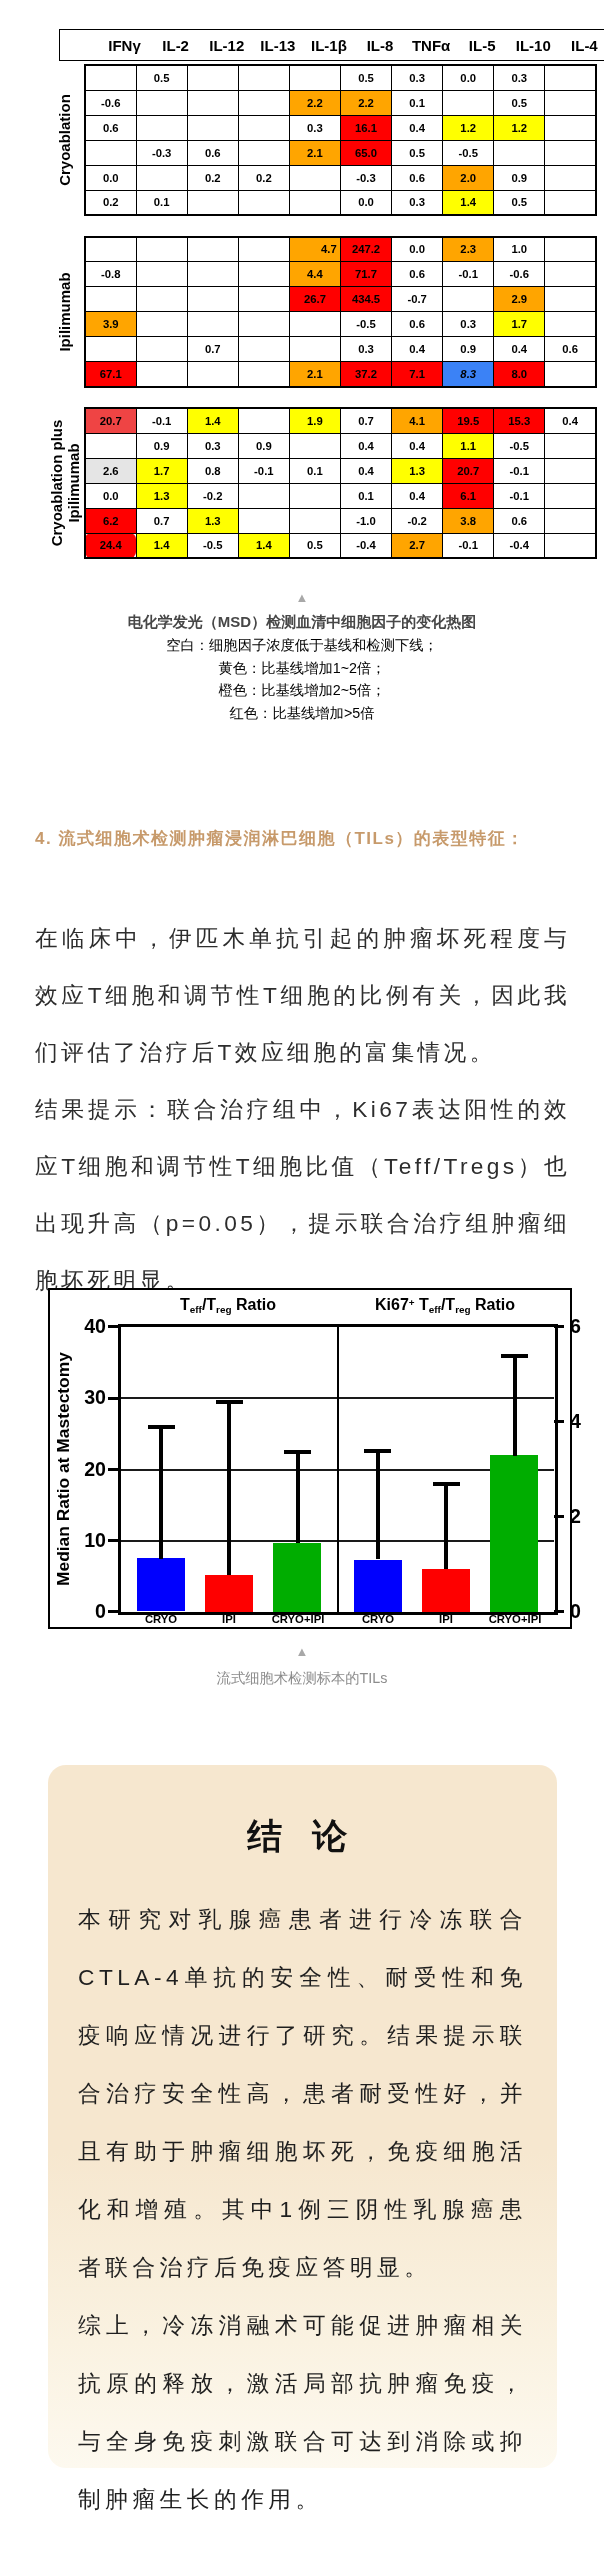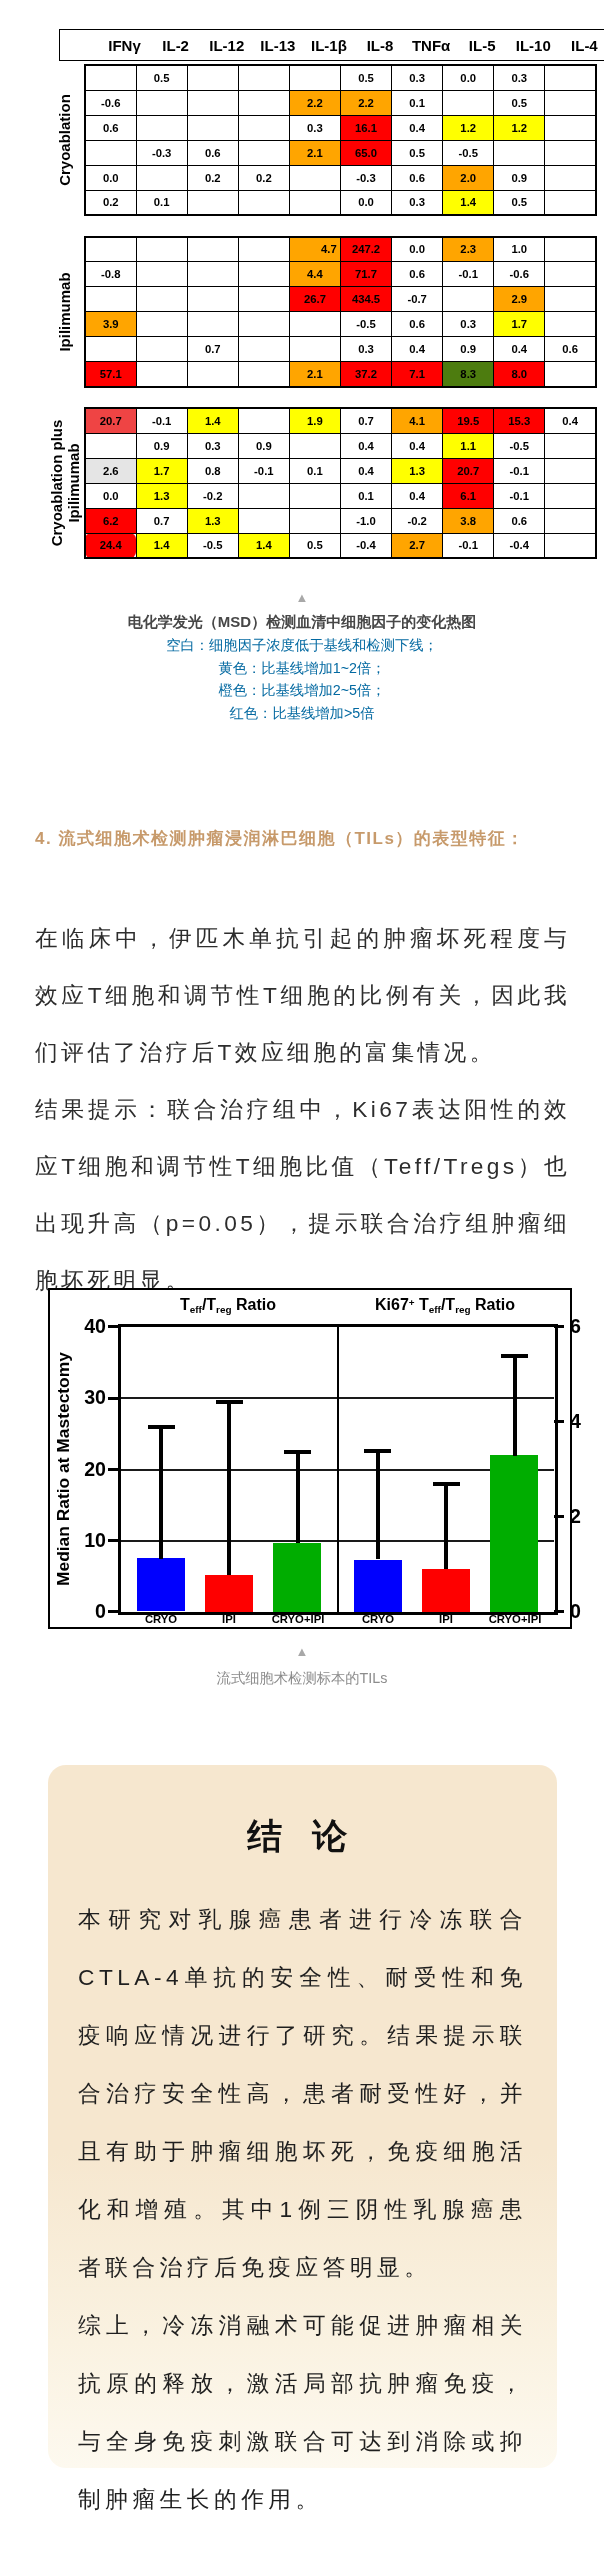--- a/index.html
+++ b/index.html
@@ -13,21 +13,21 @@
   .hm-group{display:flex;margin-bottom:19.6px;}
   .hm-label{position:relative;width:39px;}
   .hm-label-inner{position:absolute;top:50%;left:50%;width:151px;transform:translate(-50%,-50%) rotate(-90deg);text-align:center;font-weight:bold;font-size:15px;line-height:17.4px;color:#000;}
   .hm-table{border-collapse:collapse;table-layout:fixed;width:513px;border:2.3px solid #000;}
   .hm-table td{border:1.5px solid #000;height:25px;text-align:center;vertical-align:middle;font-weight:bold;font-size:11.3px;color:#000;padding:0;}
 
   
   .tri{position:absolute;left:0;width:604px;text-align:center;color:#a8a8a8;font-size:13px;line-height:13px;}
   .caption{position:absolute;left:0;width:604px;text-align:center;}
   .caption .c-main{font-size:15px;font-weight:600;color:#474747;line-height:24px;}
-  .caption .c-sub{font-size:14.3px;color:#0369a1;line-height:22.7px;}
+  .caption .c-sub{font-size:14.3px;color:#000000;line-height:22.7px;}
 
   
   #sec-heading{position:absolute;left:35px;top:817px;width:538px;margin:0;font-size:17px;font-weight:bold;line-height:44px;letter-spacing:1.5px;color:#C79A6B;}
   #body-paras{position:absolute;left:35px;top:910px;width:535px;}
   #body-paras p{margin:0;font-size:22.7px;line-height:57px;letter-spacing:3.4px;color:#2d2d2d;text-align:justify;}
 
   
   #chart-fig{position:absolute;left:48px;top:1288px;width:524px;height:341px;border:2.3px solid #000;background:#fff;}
   #chart-ylabel{position:absolute;left:1.5px;top:34px;height:291px;width:22.7px;writing-mode:vertical-rl;transform:rotate(180deg);display:flex;align-items:center;justify-content:center;font-weight:bold;font-size:17.4px;color:#000;}
   #chart-plot{position:absolute;left:68px;top:34px;width:440px;height:291px;border:3px solid #000;}
@@ -210,28 +210,28 @@
                 <td>0.7</td>
                 <td></td>
                 <td></td>
                 <td>0.3</td>
                 <td>0.4</td>
                 <td>0.9</td>
                 <td>0.4</td>
                 <td>0.6</td>
               </tr>
               <tr>
-                <td style="background: rgb(255, 0, 0);">57.1</td>
+                <td style="background: rgb(255, 0, 0);">67.1</td>
                 <td></td>
                 <td></td>
                 <td></td>
                 <td style="background: rgb(255, 165, 0);">2.1</td>
                 <td style="background: rgb(255, 0, 0);">37.2</td>
                 <td style="background: rgb(255, 0, 0);">7.1</td>
-                <td style="background: #4d7c0f;">8.3</td>
+                <td style="background: #3b82f6; font-style: italic;">8.3</td>
                 <td style="background: rgb(255, 0, 0);">8.0</td>
                 <td></td>
               </tr>
             </tbody>
           </table>
         </div>
         <div class="hm-group">
           <div class="hm-label">
             <div class="hm-label-inner">Cryoablation plus<br>Ipilimumab</div>
           </div>

